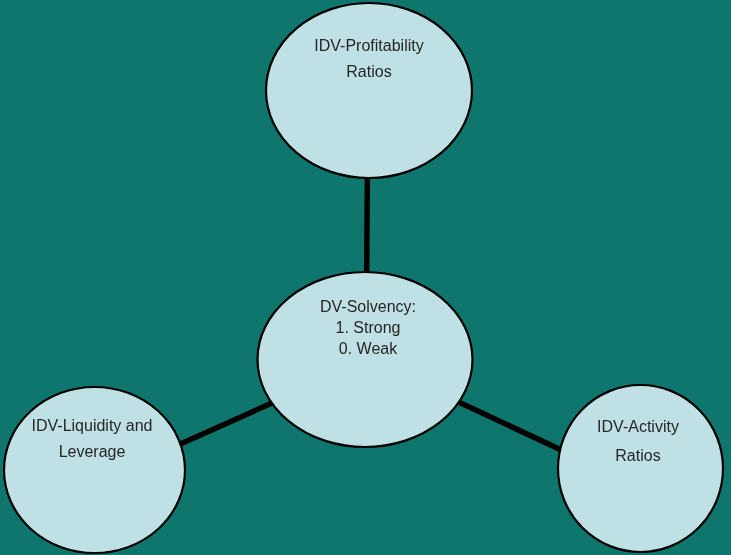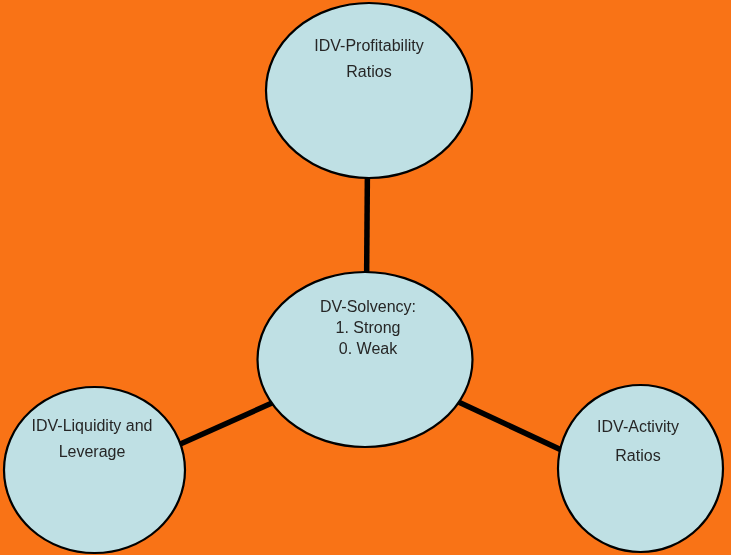--- a/index.html
+++ b/index.html
@@ -5,21 +5,21 @@
   html, body {
     margin: 0;
     padding: 0;
     background: #ffffff;
   }
   .canvas-wrap {
     width: 731px;
     height: 555px;
     position: relative;
     overflow: hidden;
-    background: #f97316;
+    background: #0f766e;
   }
   svg { display: block; }
   .connector {
     stroke-width: 5.5;
     stroke-linecap: butt;
     fill: none;
   }
   .node-shape {
     stroke-width: 2.2;
   }

